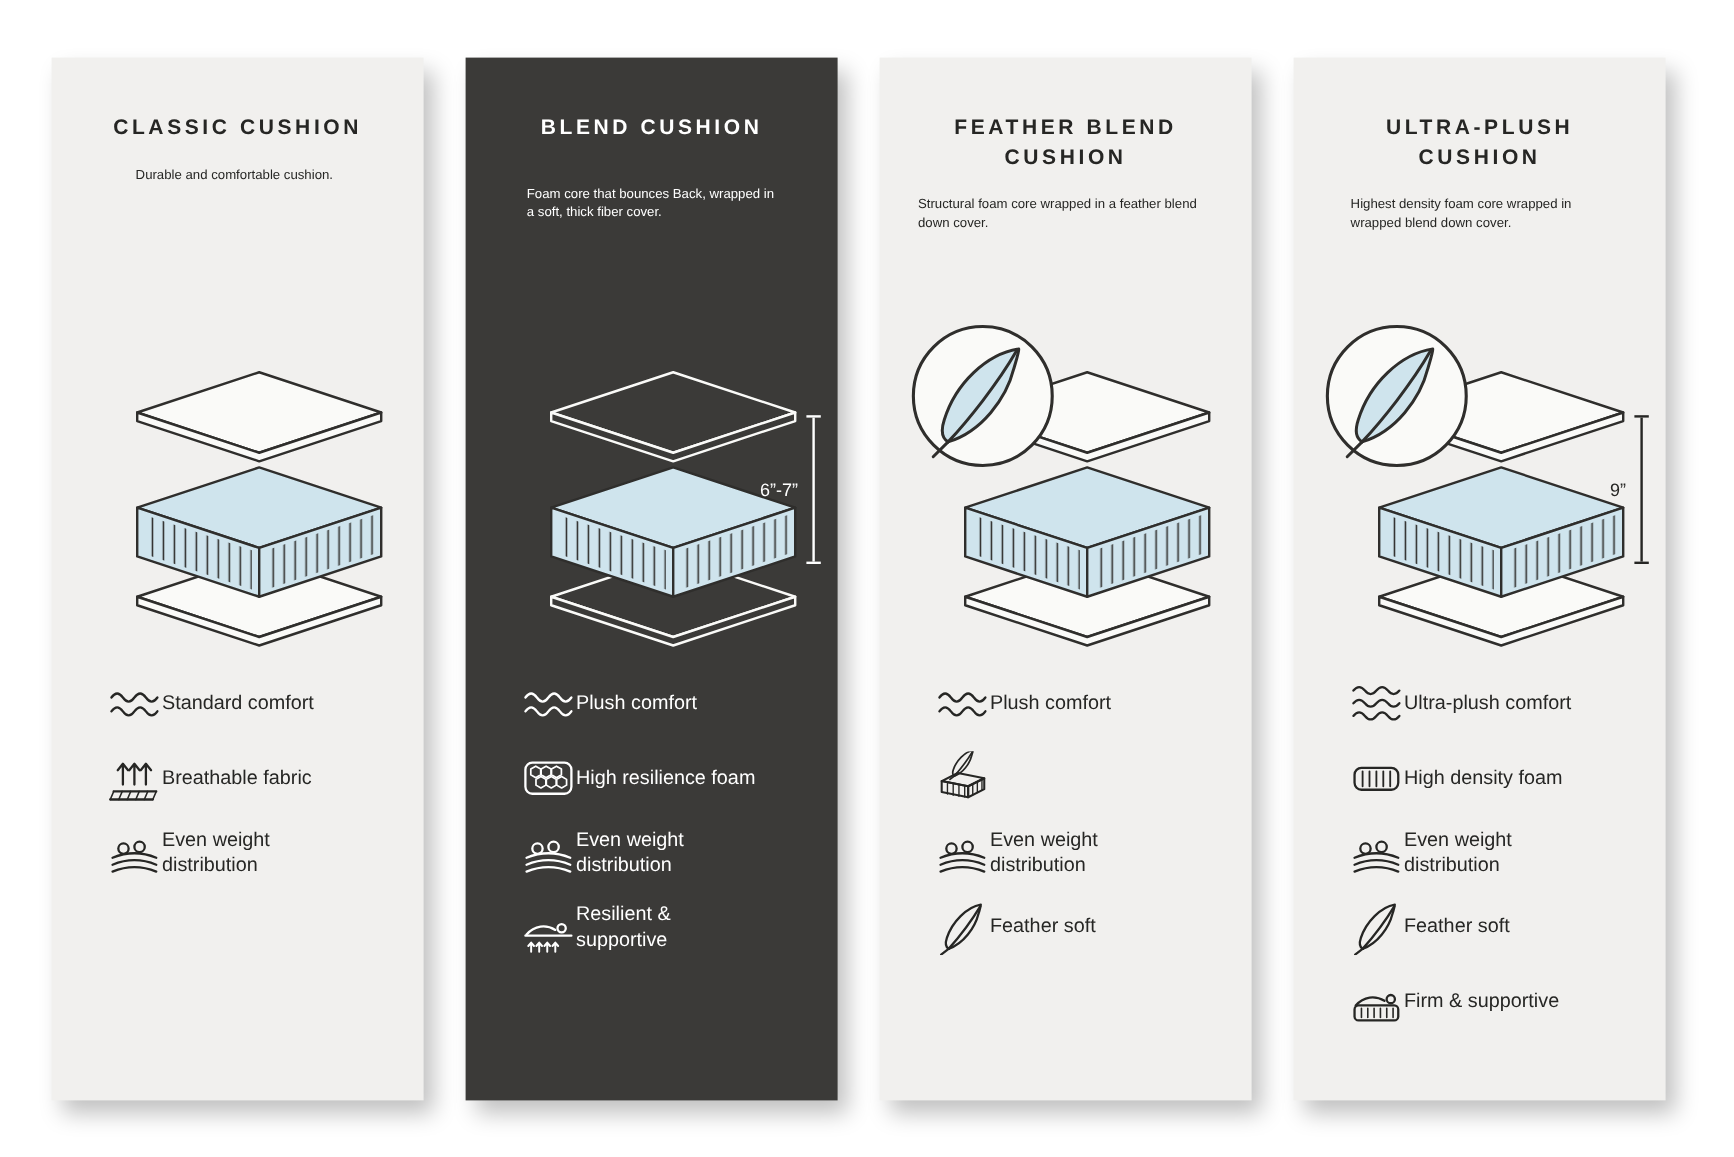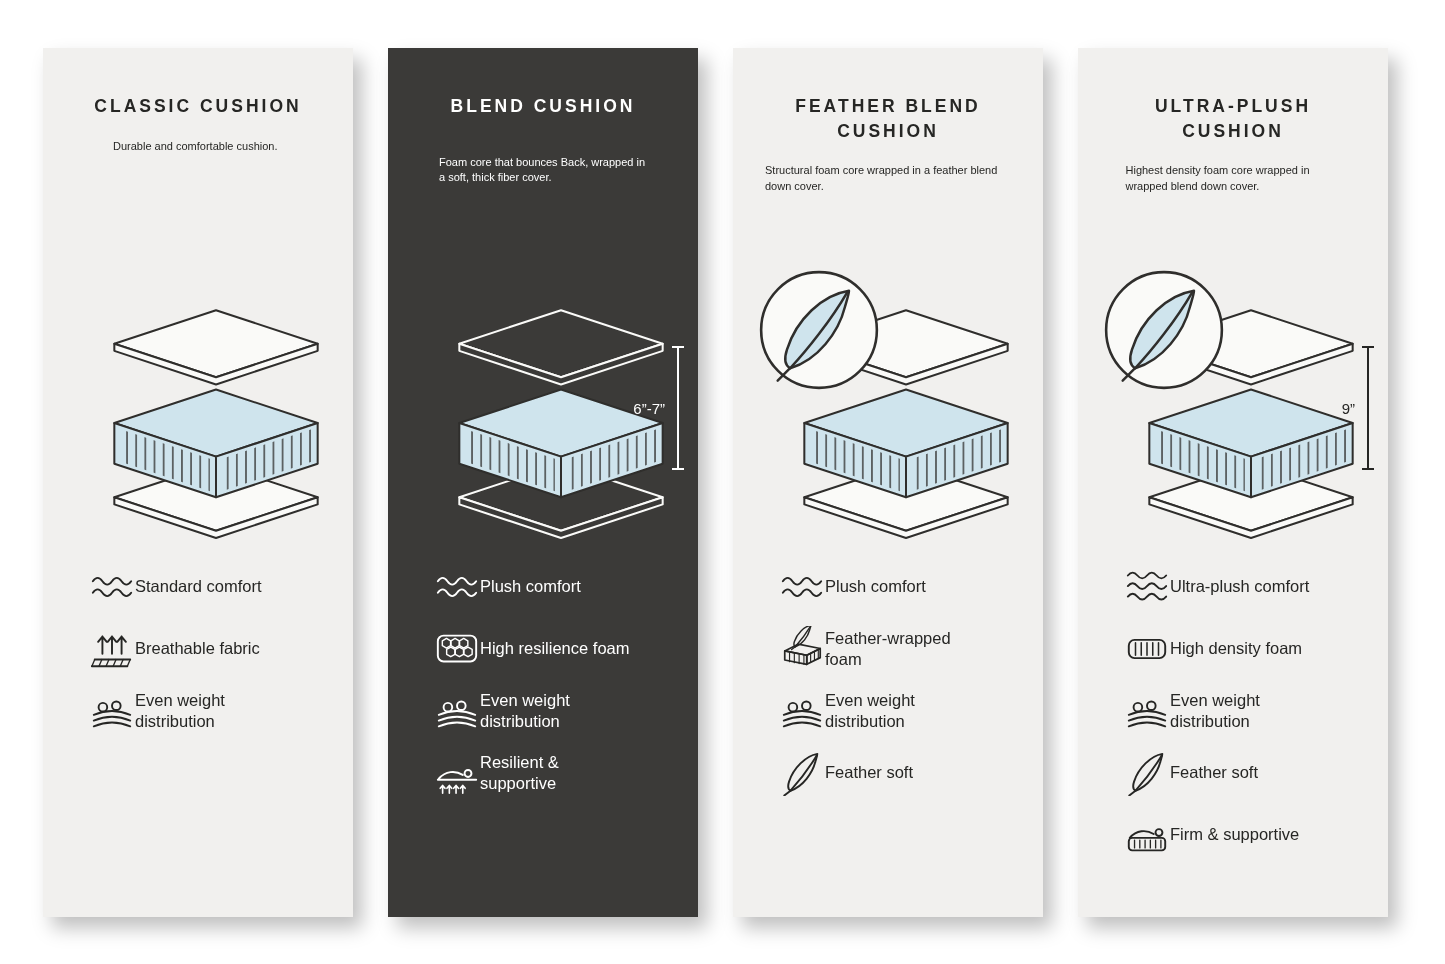--- a/index.html
+++ b/index.html
@@ -288,21 +288,20 @@
               </svg>
             </span>
           <span class="flabel">Plush comfort</span>
         </li>
         <li class="feat">
           <span class="fico">
               <svg class="fi" viewBox="0 0 48 48">
                 <use href="#i-featherfoam"></use>
               </svg>
             </span>
-          <span class="flabel">Feather-wrapped foam</span>
         </li>
         <li class="feat">
           <span class="fico">
               <svg class="fi" viewBox="0 0 48 48">
                 <use href="#i-weight"></use>
               </svg>
             </span>
           <span class="flabel">Even weight distribution</span>
         </li>
         <li class="feat">

